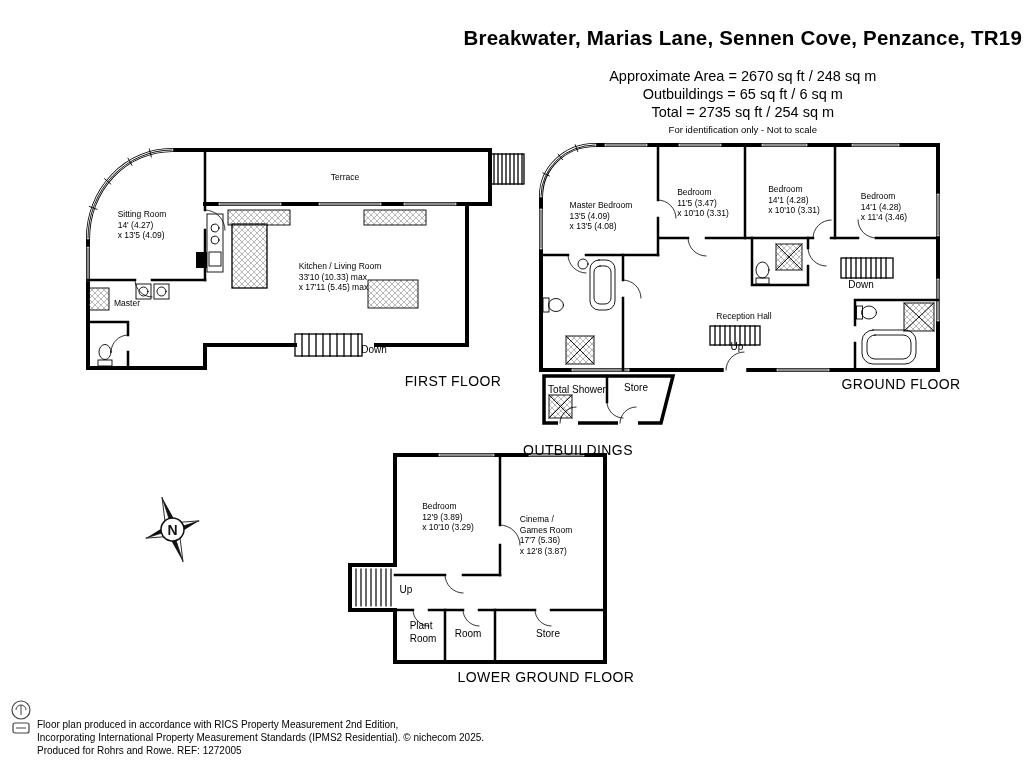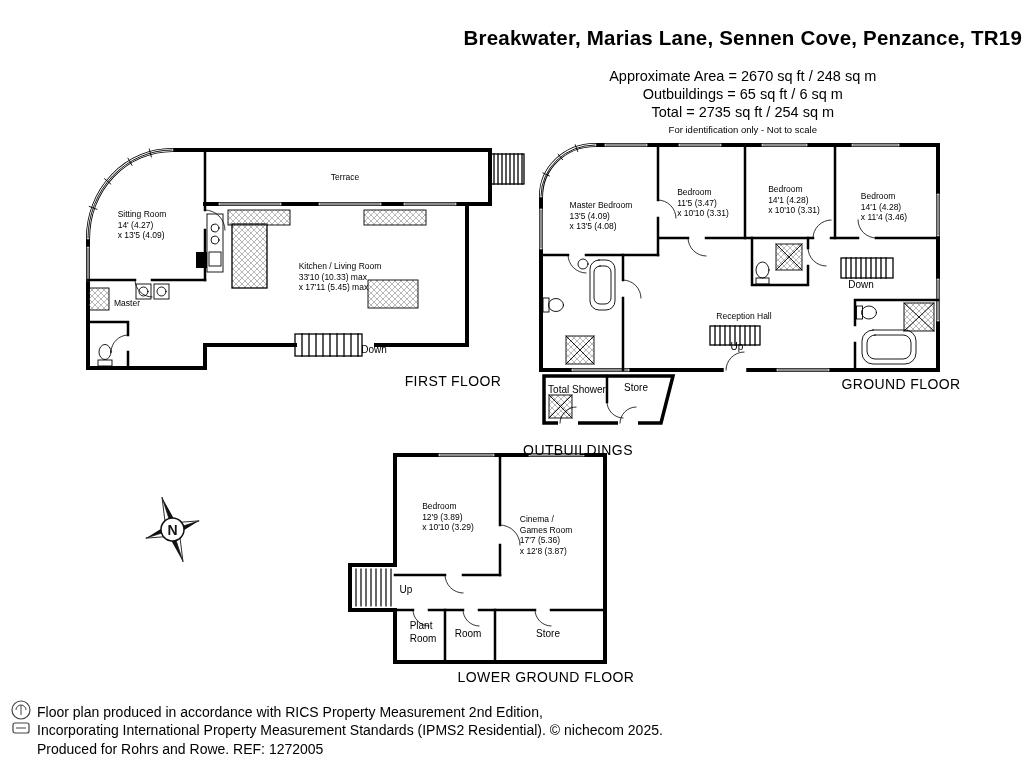--- a/index.html
+++ b/index.html
@@ -9,21 +9,21 @@
   .plan{position:absolute}
   .lbl{position:absolute;transform:translate(-50%,-50%);text-align:left;
        font-size:8.5px;line-height:1.25;white-space:pre-line;color:#000}
   .lbl.sm{font-size:10px}
   .caption{position:absolute;transform:translate(-50%,-50%);font-size:14px;
            letter-spacing:.4px;white-space:nowrap;color:#000}
   #header{position:absolute;top:26px;right:2px;text-align:center}
   #header .title{font-size:20.5px;font-weight:bold;letter-spacing:.2px}
   #header .areas{margin-top:17px;font-size:14.5px;line-height:18px}
   #header .disclaimer{margin-top:3px;font-size:9.5px;font-weight:normal}
-  #footer{position:absolute;left:37px;top:703px;font-size:14px;line-height:1.32}
+  #footer{position:absolute;left:37px;top:718px;font-size:10px;line-height:1.32}
   svg{display:block}
   svg text{font-family:"Liberation Sans",sans-serif}
 </style>
 </head>
 <body>
 
 <div id="page">
 
   <svg width="0" height="0" style="position:absolute">
     <defs>

